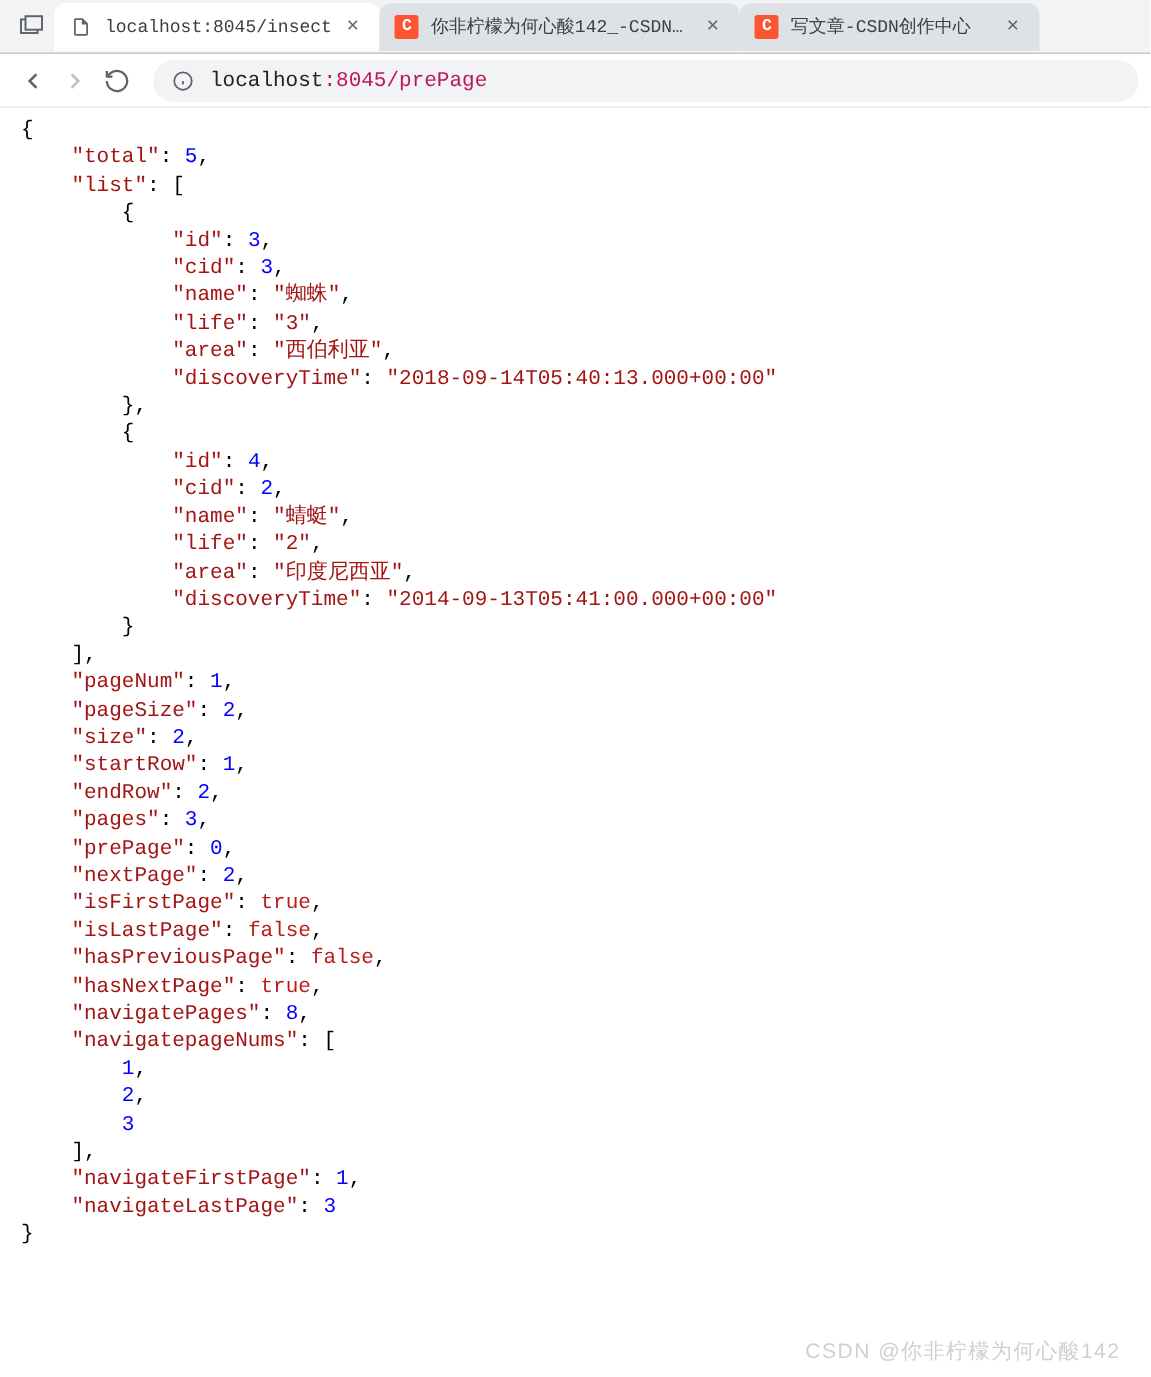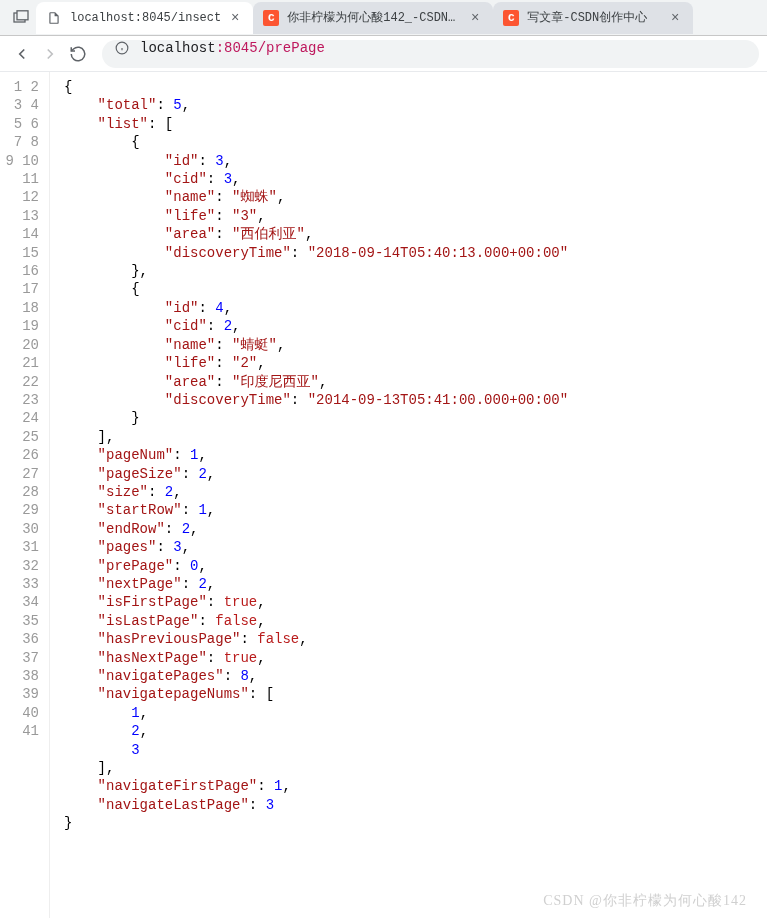--- a/index.html
+++ b/index.html
@@ -9,32 +9,32 @@
 .tabs{display:flex;align-items:center;height:100%;flex:1}
 .tab{height:32px;display:flex;align-items:center;padding:0 10px;border-radius:8px 8px 0 0;font-size:12px;color:#3c4043;max-width:240px;min-width:200px;position:relative;cursor:pointer}
 .tab.active{background:#fff}
 .tab.inactive{background:#dee1e6}
 .tab .favicon{width:16px;height:16px;margin-right:8px;flex-shrink:0;display:flex;align-items:center;justify-content:center}
 .tab .title{flex:1;white-space:nowrap;overflow:hidden;text-overflow:ellipsis}
 .tab .close{width:16px;height:16px;margin-left:6px;flex-shrink:0;font-size:14px;color:#5f6368;display:flex;align-items:center;justify-content:center}
 .addr-bar{height:36px;background:#fff;display:flex;align-items:center;padding:0 8px;border-bottom:1px solid #e8eaed}
 .nav-btn{width:28px;height:28px;display:flex;align-items:center;justify-content:center;color:#5f6368;cursor:pointer;border-radius:50%}
 .nav-btn svg{width:18px;height:18px}
-.omnibox{flex:1;height:28px;background:#f1f3f4;border-radius:14px;display:flex;align-items:flex-start;padding:0 12px;margin-left:10px;font-size:14px;color:#202124}
+.omnibox{flex:1;height:28px;background:#f1f3f4;border-radius:14px;display:flex;align-items:center;padding:0 12px;margin-left:10px;font-size:14px;color:#202124}
 .omnibox .info{width:16px;height:16px;margin-right:10px;display:flex;align-items:center;justify-content:center;color:#5f6368}
 .omnibox .host{color:#202124}
 .omnibox .path{color:#be185d}
 .content{display:flex;height:calc(918px - 72px);background:#fff;position:relative}
 .line-numbers{width:50px;text-align:right;padding:6px 10px 6px 0;color:#999;font-size:14px;line-height:18.4px;user-select:none;border-right:1px solid #eee}
 .code{flex:1;padding:6px 0 6px 14px;font-size:14px;line-height:18.4px;white-space:pre;color:#000}
 .k{color:#a31515}
 .n{color:#0000ff}
 .b{color:#b91c1c}
 .s{color:#a31515}
-.watermark{position:absolute;bottom:8px;right:20px;font-size:14px;color:#d0d0d0;font-family:Liberation Serif, serif;letter-spacing:1px}
+.watermark{position:absolute;bottom:8px;right:20px;font-size:14px;color:#d0d0d0;font-family:Liberation Sans, sans-serif;letter-spacing:1px}
 .csdn-fav{width:16px;height:16px;background:#fc5531;color:#fff;font-size:11px;font-weight:bold;display:flex;align-items:center;justify-content:center;border-radius:2px}
 .file-fav svg{width:14px;height:14px;fill:#5f6368}
 .nav-forward{opacity:0.4}
 </style>
 </head>
 <body>
 
 <div class="chrome-top">
   <div class="win-menu">
     <svg width="16" height="14" viewBox="0 0 16 14">
@@ -94,62 +94,20 @@
           <line x1="12" y1="8" x2="12" y2="8"></line>
         </svg>
       </span>
     <span class="host">localhost</span>
       <span class="path">:8045</span>
       <span class="path">/prePage</span>
   </div>
 </div>
 
 <div class="content">
-  <div class="line-numbers" id="lines">1
-2
-3
-4
-5
-6
-7
-8
-9
-10
-11
-12
-13
-14
-15
-16
-17
-18
-19
-20
-21
-22
-23
-24
-25
-26
-27
-28
-29
-30
-31
-32
-33
-34
-35
-36
-37
-38
-39
-40
-41
-</div>
   <div class="code" id="code">{
     <span class="k">"total"</span>: <span class="n">5</span>,
     <span class="k">"list"</span>: [
         {
             <span class="k">"id"</span>: <span class="n">3</span>,
             <span class="k">"cid"</span>: <span class="n">3</span>,
             <span class="k">"name"</span>: <span class="s">"蜘蛛"</span>,
             <span class="k">"life"</span>: <span class="s">"3"</span>,
             <span class="k">"area"</span>: <span class="s">"西伯利亚"</span>,
             <span class="k">"discoveryTime"</span>: <span class="s">"2018-09-14T05:40:13.000+00:00"</span>

